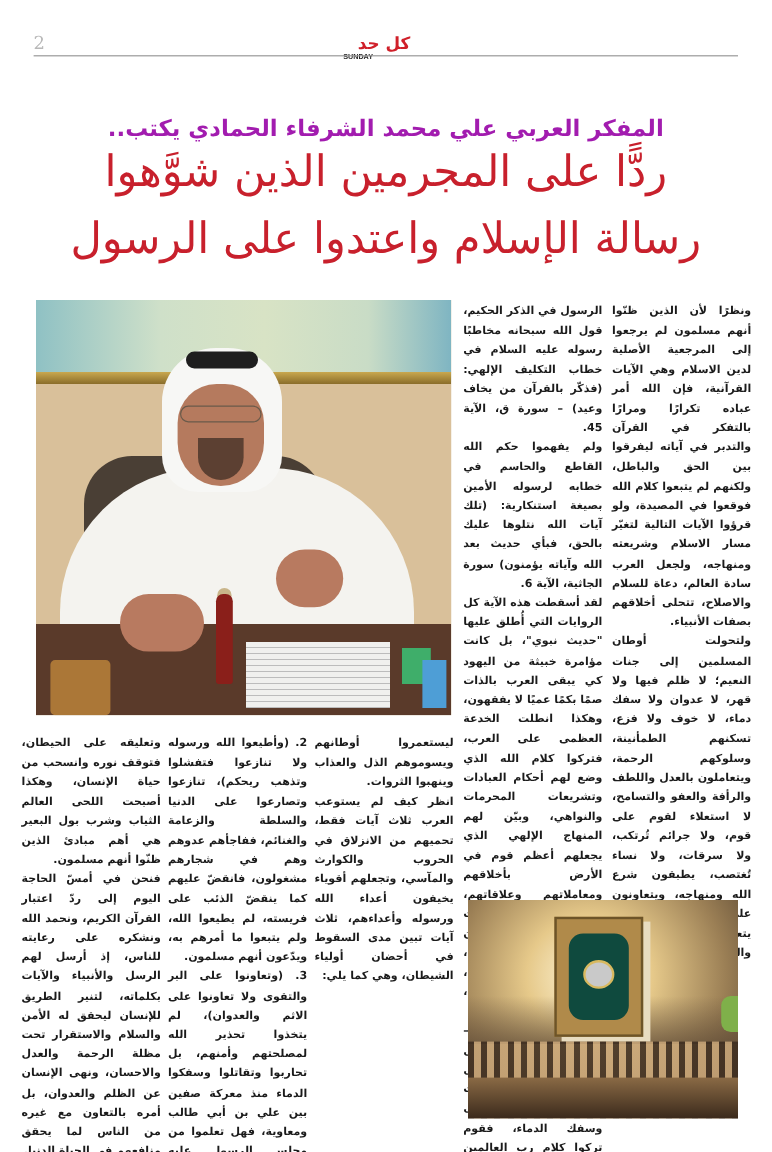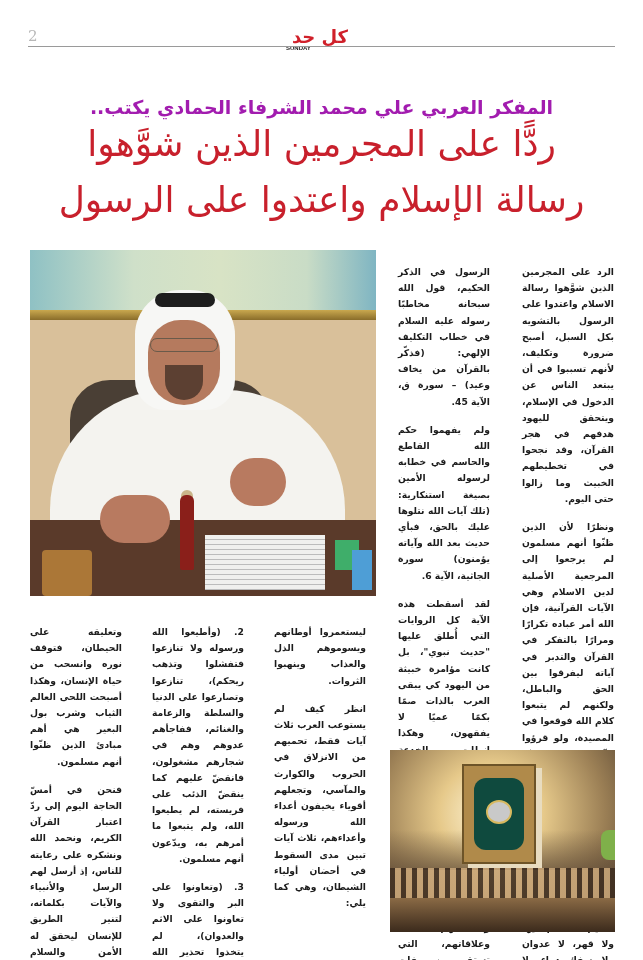--- a/index.html
+++ b/index.html
@@ -1,29 +1,29 @@
 <!DOCTYPE html>
 <html><head>
 <meta charset="utf-8">
 <style>
   * { box-sizing: border-box; margin: 0; padding: 0; }
   html, body { width: 643px; height: 960px; background: #ffffff; overflow: hidden; }
   body { position: relative; font-family: "DejaVu Sans", sans-serif; color: #1a1a1a; }
 
   .page-number { position: absolute; left: 28px; top: 27px; font-family: "DejaVu Serif", serif; font-size: 15px; color: #b8b8b8; }
   .masthead { position: absolute; left: 280px; top: 28px; width: 80px; height: 26px; text-align: center; }
-  .masthead .logo-ar { font-family: "DejaVu Sans", sans-serif; font-weight: bold; font-size: 18px; color: #d0202a; line-height: 18px; direction: rtl; letter-spacing: -1px; }
+  .masthead .logo-ar { font-family: "DejaVu Sans", sans-serif; font-weight: bold; font-size: 14px; color: #d0202a; line-height: 18px; direction: rtl; letter-spacing: -1px; }
   .masthead .logo-en { font-family: "Liberation Sans", sans-serif; font-weight: bold; font-size: 6px; color: #222; line-height: 6px; position: absolute; left: 6px; top: 17px; }
   .rule { position: absolute; left: 28px; right: 28px; top: 46px; height: 1px; background: #9a9a9a; }
 
   .kicker { position: absolute; left: 0; right: 0; top: 96px; text-align: center; direction: rtl; font-weight: bold; font-size: 19px; color: #a21caf; line-height: 22px; }
   .headline { position: absolute; left: 20px; right: 20px; top: 116px; text-align: center; direction: rtl; font-weight: normal; color: #c8202c; font-size: 36px; line-height: 56px; letter-spacing: -1px; }
 
   .col { position: absolute; direction: rtl; text-align: justify; font-size: 9.2px; line-height: 16.2px; font-weight: bold; color: #1b1b1b; font-family: "DejaVu Sans", sans-serif; }
-  .col p { margin: 12px; }
+  .col p { margin: 0; }
   .col-r { left: 510px; width: 116px; top: 252px; }
   .col-2 { left: 386px; width: 116px; top: 252px; }
   .col-3 { left: 262px; width: 116px; top: 612px; }
   .col-4 { left: 140px; width: 116px; top: 612px; }
   .col-5 { left: 18px; width: 116px; top: 612px; }
 
   .photo { position: absolute; left: 30px; top: 250px; width: 346px; height: 346px; overflow: hidden; background: #d8c29f; }
   .photo .painting { position: absolute; left: 0; top: 0; width: 100%; height: 68px; background: linear-gradient(90deg, #8fc1c4 0%, #cfe0c9 30%, #d8e3c5 55%, #c9dcc6 80%, #7fb5c2 100%); }
   .photo .frame { position: absolute; left: 0; top: 60px; width: 100%; height: 10px; background: linear-gradient(180deg, #c9a84f, #8a6d2a); }
   .photo .wall { position: absolute; left: 0; top: 70px; width: 100%; height: 200px; background: #d9c09a; }
@@ -85,21 +85,20 @@
   <div class="papers"></div>
   <div class="hand-l"></div>
   <div class="pen-cap"></div>
   <div class="pen"></div>
   <div class="cup"></div>
   <div class="green-box"></div>
   <div class="blue-box"></div>
 </div>
 
 <div class="col col-r">
-  <p>الرد على المجرمين الذين شوَّهوا رسالة الاسلام واعتدوا على الرسول بالتشويه بكل السبل، أصبح ضرورة وتكليف، لأنهم تسببوا في أن يبتعد الناس عن الدخول في الإسلام، ويتحقق لليهود هدفهم في هجر القرآن، وقد نجحوا في تخطيطهم الخبيث وما زالوا حتى اليوم.</p>
   <p>ونظرًا لأن الذين ظنّوا أنهم مسلمون لم يرجعوا إلى المرجعية الأصلية لدين الاسلام وهي الآيات القرآنية، فإن الله أمر عباده تكرارًا ومرارًا بالتفكر في القرآن والتدبر في آياته ليفرقوا بين الحق والباطل، ولكنهم لم يتبعوا كلام الله فوقعوا في المصيدة، ولو قرؤوا الآيات التالية لتغيّر مسار الاسلام وشريعته ومنهاجه، ولجعل العرب سادة العالم، دعاة للسلام والاصلاح، تتحلى أخلاقهم بصفات الأنبياء.</p>
   <p>ولتحولت أوطان المسلمين إلى جنات النعيم؛ لا ظلم فيها ولا قهر، لا عدوان ولا سفك دماء، لا خوف ولا فزع، تسكنهم الطمأنينة، وسلوكهم الرحمة، ويتعاملون بالعدل واللطف والرأفة والعفو والتسامح، لا استعلاء لقوم على قوم، ولا جرائم تُرتكب، ولا سرقات، ولا نساء تُغتصب، يطبقون شرع الله ومنهاجه، ويتعاونون على البر والتقوى، ولا يتعاونون على الاثم والعدوان.</p>
 
 </div>
 
 <div class="col col-2">
   <p>الرسول في الذكر الحكيم، قول الله سبحانه مخاطبًا رسوله عليه السلام في خطاب التكليف الإلهي: (فذكّر بالقرآن من يخاف وعيد) – سورة ق، الآية 45.</p>
   <p>ولم يفهموا حكم الله القاطع والحاسم في خطابه لرسوله الأمين بصيغة استنكارية: (تلك آيات الله نتلوها عليك بالحق، فبأي حديث بعد الله وآياته يؤمنون) سورة الجاثية، الآية 6.</p>
   <p>لقد أسقطت هذه الآية كل الروايات التي أُطلق عليها "حديث نبوي"، بل كانت مؤامرة خبيثة من اليهود كي يبقى العرب بالذات صمًا بكمًا عميًا لا يفقهون، وهكذا انطلت الخدعة العظمى على العرب، فتركوا كلام الله الذي وضع لهم أحكام العبادات وتشريعات المحرمات والنواهي، وبيّن لهم المنهاج الإلهي الذي يجعلهم أعظم قوم في الأرض بأخلاقهم ومعاملاتهم وعلاقاتهم، التي تستقي من صفات المؤمنين في القرآن أعظم الصفات، الرحمة، والعدل، والتسامح، والتعاون، والرأفة، والغفران.</p>
   <p>وسيظل العرب –للأسف– يلهثون وراء عدوهم، بل والأدهى والأمر أن يتحول الأشقاء إلى أعداء، ويحدث بينهم الصراع والقتال وسفك الدماء، فقوم تركوا كلام رب العالمين واتبعوا أولياء الشياطين، فتاهوا في الأرض يضربون أعناق بعضهم دون مبرر، ويقدّمون خدمة جليلة للمتربصين بهم</p>

